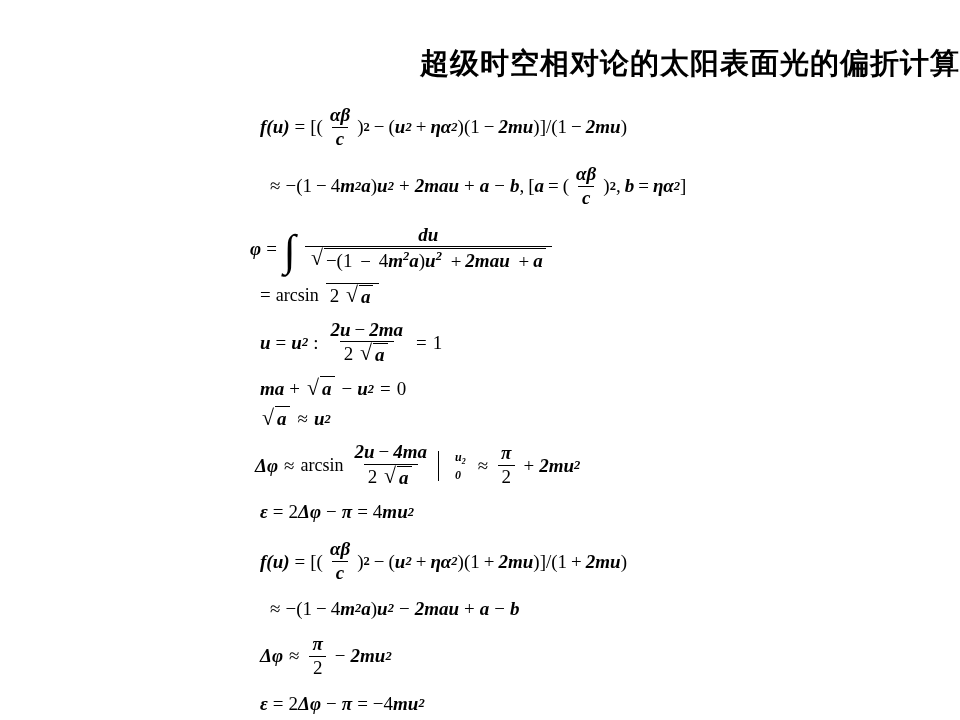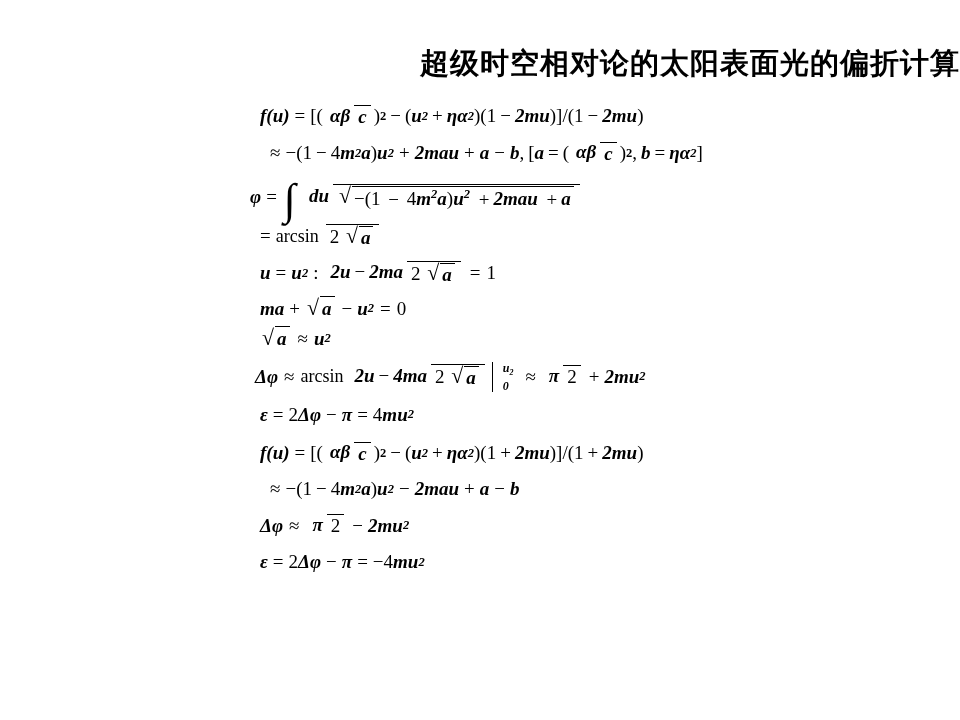--- a/index.html
+++ b/index.html
@@ -54,21 +54,21 @@
     font-weight: normal;
   }
   .roman {
     font-style: normal;
     font-weight: normal;
     font-size: 18px;
   }
   
   .frac {
     display: inline-flex;
-    flex-direction: row;
+    flex-direction: column;
     align-items: center;
     vertical-align: middle;
     margin: 0 3px;
     line-height: 1.1;
   }
   .frac > .num {
     padding: 0 4px 1px 4px;
   }
   .frac > .den {
     border-top: 1.4px solid #000;
@@ -113,21 +113,21 @@
     margin: 0 6px 0 4px;
     line-height: 1;
     position: relative;
   }
   .evalbar .bar {
     border-left: 1.4px solid #000;
     height: 30px;
     display: flex;
     flex-direction: column;
     justify-content: space-between;
-    padding-left: 10px;
+    padding-left: 16px;
   }
   .evalbar .top { font-size: 12px; }
   .evalbar .bot { font-size: 12px; }
   .mid { display: inline-block; vertical-align: middle; }
   .eq-1 { margin-top: 0px; }
 </style>
 </head>
 <body>
 
 <div class="slide">

